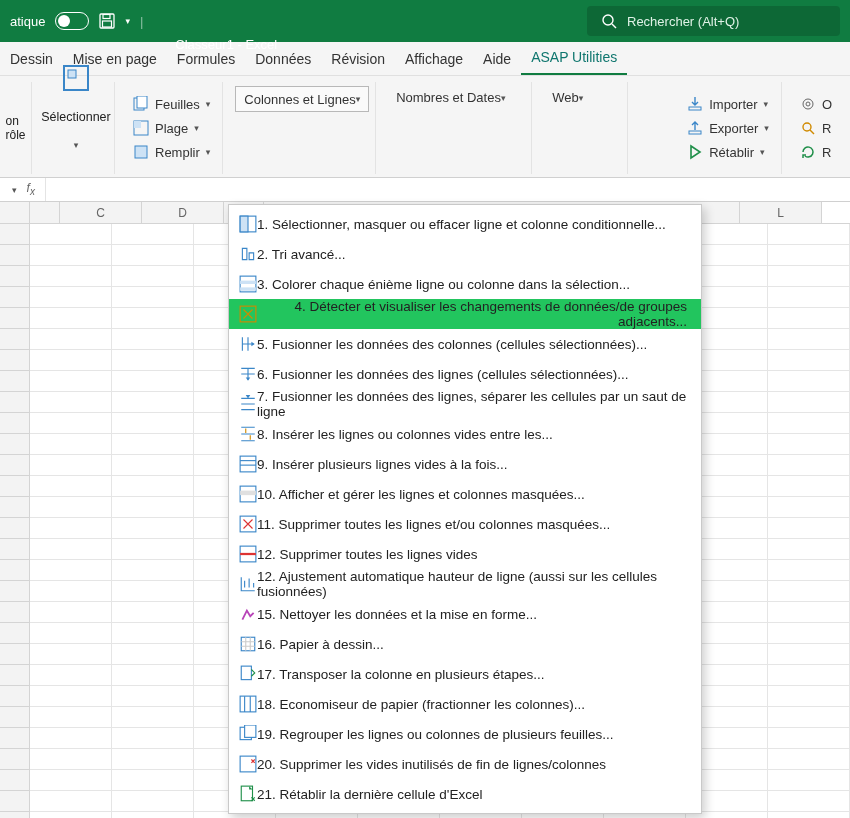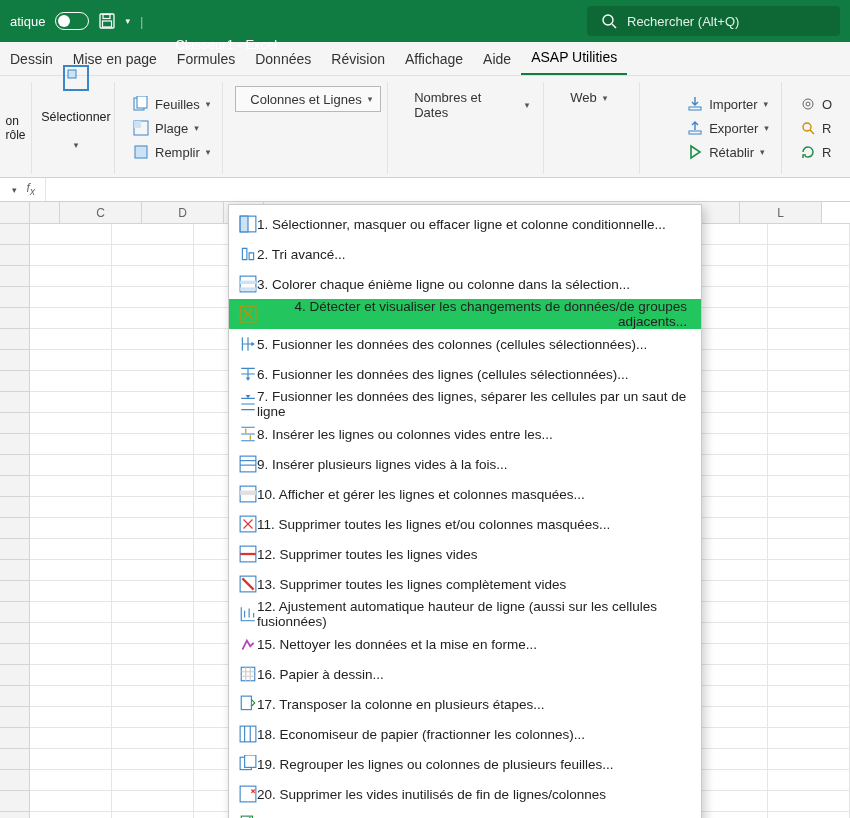--- a/index.html
+++ b/index.html
@@ -51,21 +51,21 @@
     padding: 0 0 0 0;
     border-bottom: 1px solid #e0e0e0;
     font-size: 14px;
   }
   .tabbar .tab {
     padding: 8px 10px;
     color:#333;
     cursor:default;
   }
   .tabbar .tab.active {
-    color:#000000;
+    color:#0f766e;
     border-bottom: 2px solid #107c41;
     font-weight: 400;
   }
 
   .ribbon {
     background: #f5f5f5;
     height: 102px;
     display:flex;
     align-items:flex-start;
     padding: 6px 6px 0 0;
@@ -102,21 +102,20 @@
     gap:6px;
     padding: 2px 6px;
     font-size:13px;
     color:#333;
   }
   .ribbon .menu-item .ic-svg { width:16px; height:16px; display:inline-block; }
 
   .ribbon .dropdown-btn {
     display:flex;
     align-items:center;
-    gap:6px;
     padding: 4px 8px;
     font-size:13px;
     color:#333;
     cursor:default;
   }
   .ribbon .dropdown-btn.boxed {
     border:1px solid #b8b8b8;
     background:#fafafa;
     height:26px;
   }
@@ -856,29 +855,20 @@
         <svg viewBox="0 0 16 16">
           <rect x="1" y="1" width="14" height="14" fill="none" stroke="#3a86c8"></rect>
           <line x1="1" y1="8" x2="15" y2="8" stroke="#d33" stroke-width="2"></line>
         </svg>
       </span>
       <span class="lbl">12.  Supprimer toutes les lignes vides</span>
     </div>
     <div class="dd-item">
       <span class="ic">
         <svg viewBox="0 0 16 16">
-          <rect x="1" y="1" width="14" height="14" fill="none" stroke="#3a86c8"></rect>
-          <path d="M3 3l10 10" stroke="#d33" stroke-width="2"></path>
-        </svg>
-      </span>
-      <span class="lbl">13.  Supprimer toutes les lignes complètement vides</span>
-    </div>
-    <div class="dd-item">
-      <span class="ic">
-        <svg viewBox="0 0 16 16">
           <path d="M2 2v12h12" fill="none" stroke="#3a86c8"></path>
           <path d="M5 5v6M9 3v8M13 7v4" stroke="#3a86c8"></path>
         </svg>
       </span>
       <span class="lbl">12.  Ajustement automatique hauteur de ligne (aussi sur les cellules fusionnées)</span>
     </div>
     <div class="dd-item">
       <span class="ic">
         <svg viewBox="0 0 16 16">
           <path d="M3 13l4-8 3 5 3-3" fill="none" stroke="#b843b8" stroke-width="1.6"></path>

